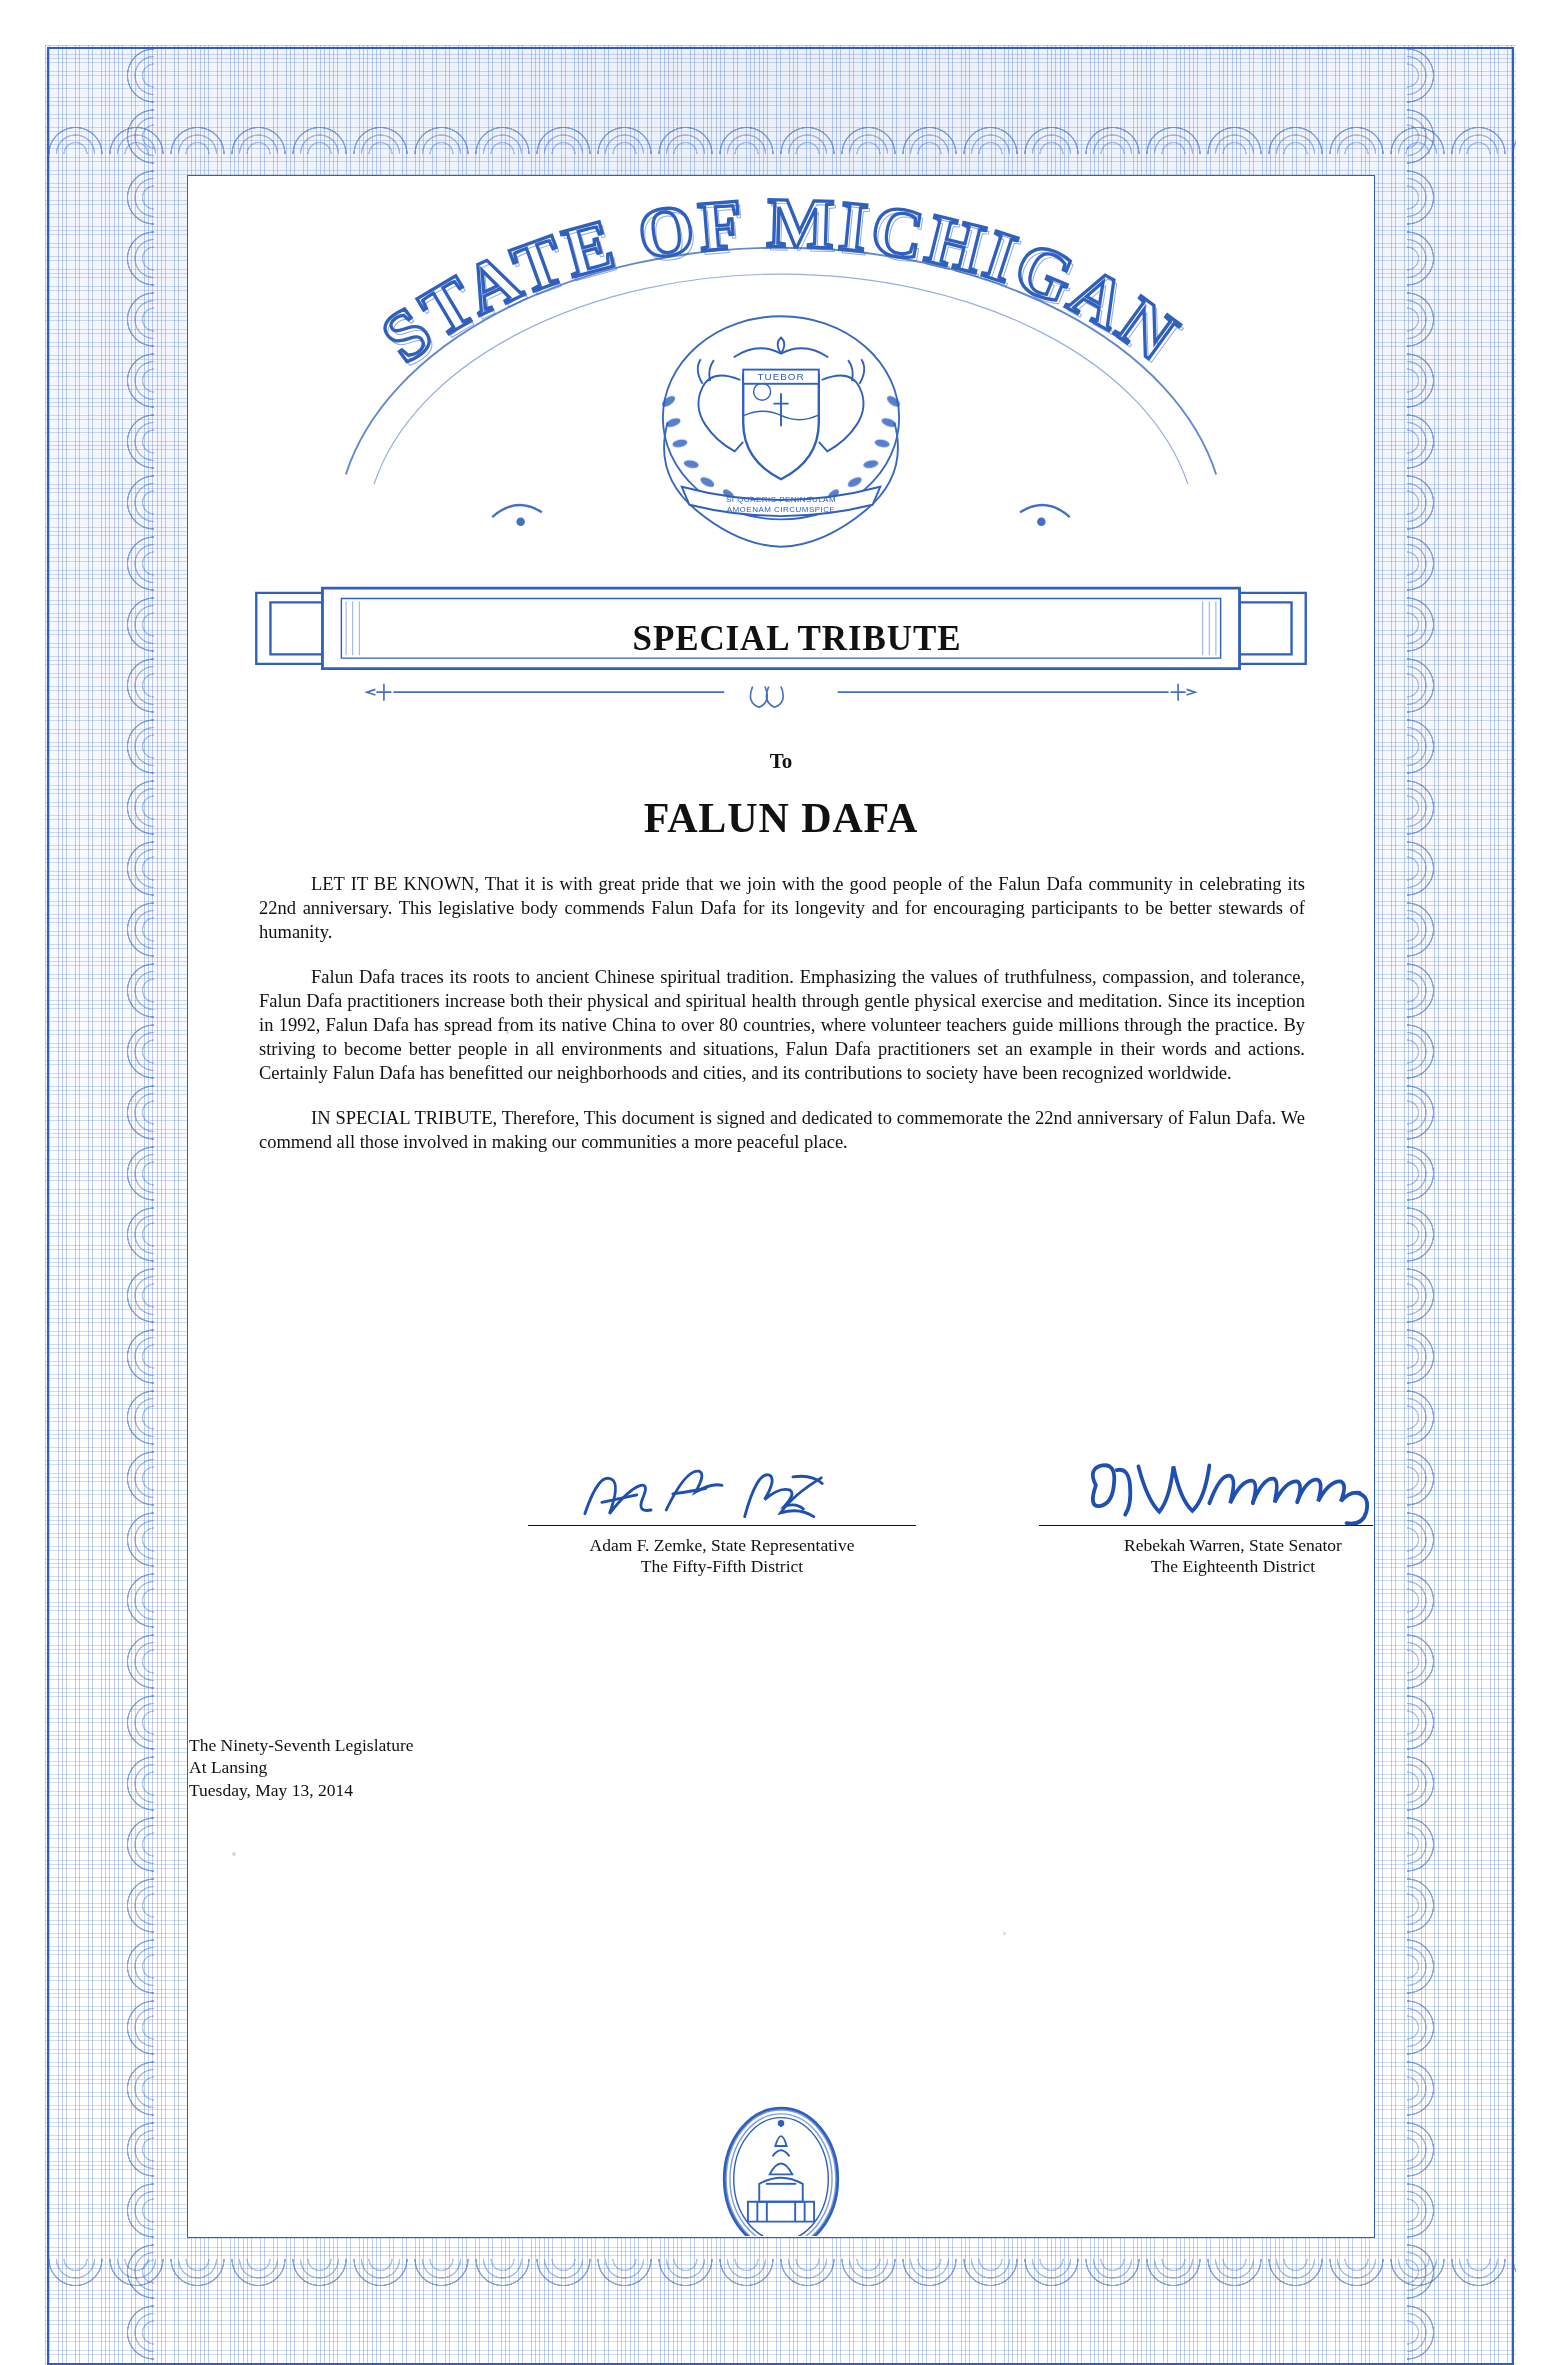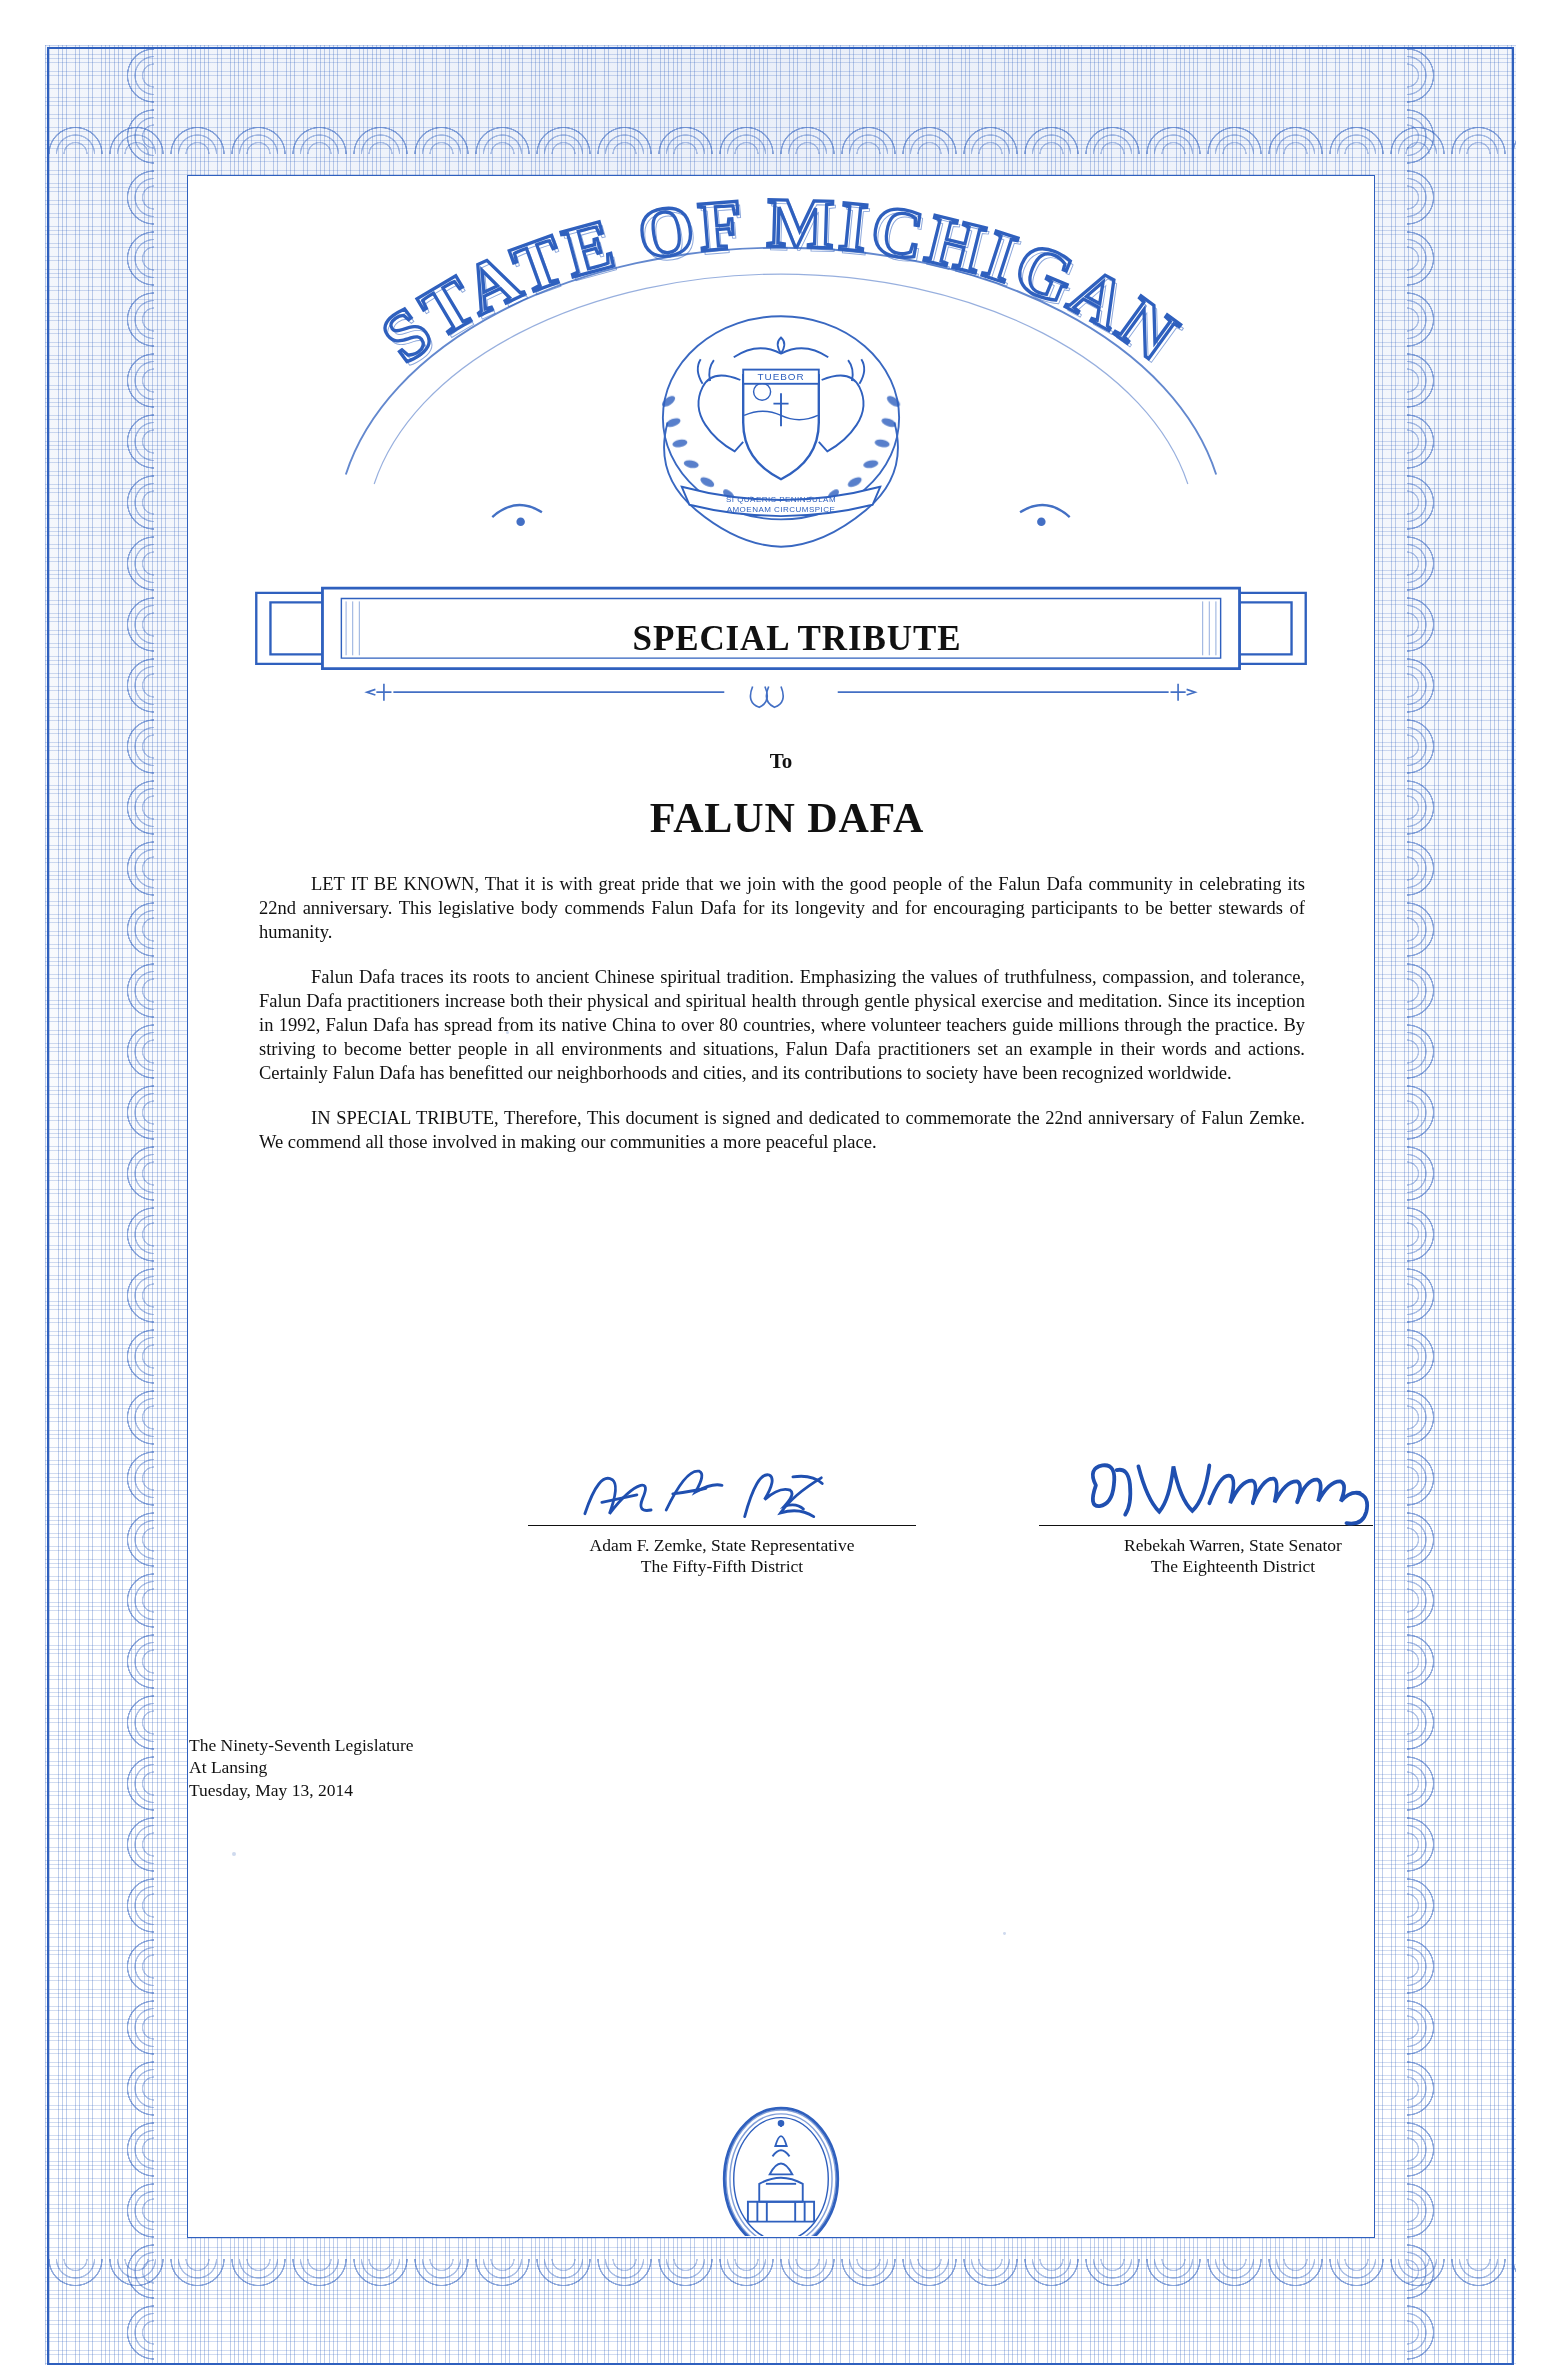--- a/index.html
+++ b/index.html
@@ -142,21 +142,20 @@
   }
   .honoree {
     position: absolute;
     left: 0; top: 617px;
     width: 1184px;
     text-align: center;
     font-size: 42px;
     font-weight: bold;
     letter-spacing: 0.9px;
     color: #111;
-    padding-left: 6px;
   }
 
   .body-block {
     position: absolute;
     left: 70px;
     top: 695px;
     width: 1046px;
   }
   .body-block p {
     margin: 0 0 21px 0;
@@ -363,21 +362,21 @@
       </svg>
       <div class="ribbon-title">SPECIAL TRIBUTE</div>
     </div>
 
     <div class="to-line">To</div>
     <div class="honoree">FALUN DAFA</div>
 
     <div class="body-block">
       <p>LET IT BE KNOWN, That it is with great pride that we join with the good people of the Falun Dafa community in celebrating its 22nd anniversary.  This legislative body commends Falun Dafa for its longevity and for encouraging participants to be better stewards of humanity.</p>
       <p>Falun Dafa traces its roots to ancient Chinese spiritual tradition. Emphasizing the values of truthfulness, compassion, and tolerance, Falun Dafa practitioners increase both their physical and spiritual health through gentle physical exercise and meditation. Since its inception in 1992, Falun Dafa has spread from its native China to over 80 countries, where volunteer teachers guide millions through the practice. By striving to become better people in all environments and situations, Falun Dafa practitioners set an example in their words and actions. Certainly Falun Dafa has benefitted our neighborhoods and cities, and its contributions to society have been recognized worldwide.</p>
-      <p>IN SPECIAL TRIBUTE, Therefore, This document is signed and dedicated to commemorate the 22nd anniversary of Falun Zemke.  We commend all those involved in making our communities a more peaceful place.</p>
+      <p>IN SPECIAL TRIBUTE, Therefore, This document is signed and dedicated to commemorate the 22nd anniversary of Falun Dafa.  We commend all those involved in making our communities a more peaceful place.</p>
     </div>
 
     <div class="sig-area">
 
       <div class="sig-block sig-left">
         <div class="sig-mark">
           <svg width="331" height="71" viewBox="0 0 700 150" xmlns="http://www.w3.org/2000/svg">
             <g fill="none" stroke="#1f4fb0" stroke-width="6" stroke-linecap="round">
               <path d="M 60 120 q 30 -90 58 -72 q 16 12 -6 72 q 40 -52 66 -60 q 18 -4 4 28 q -12 30 18 24"></path>
               <path d="M 96 96 q 46 -10 74 -16"></path>

